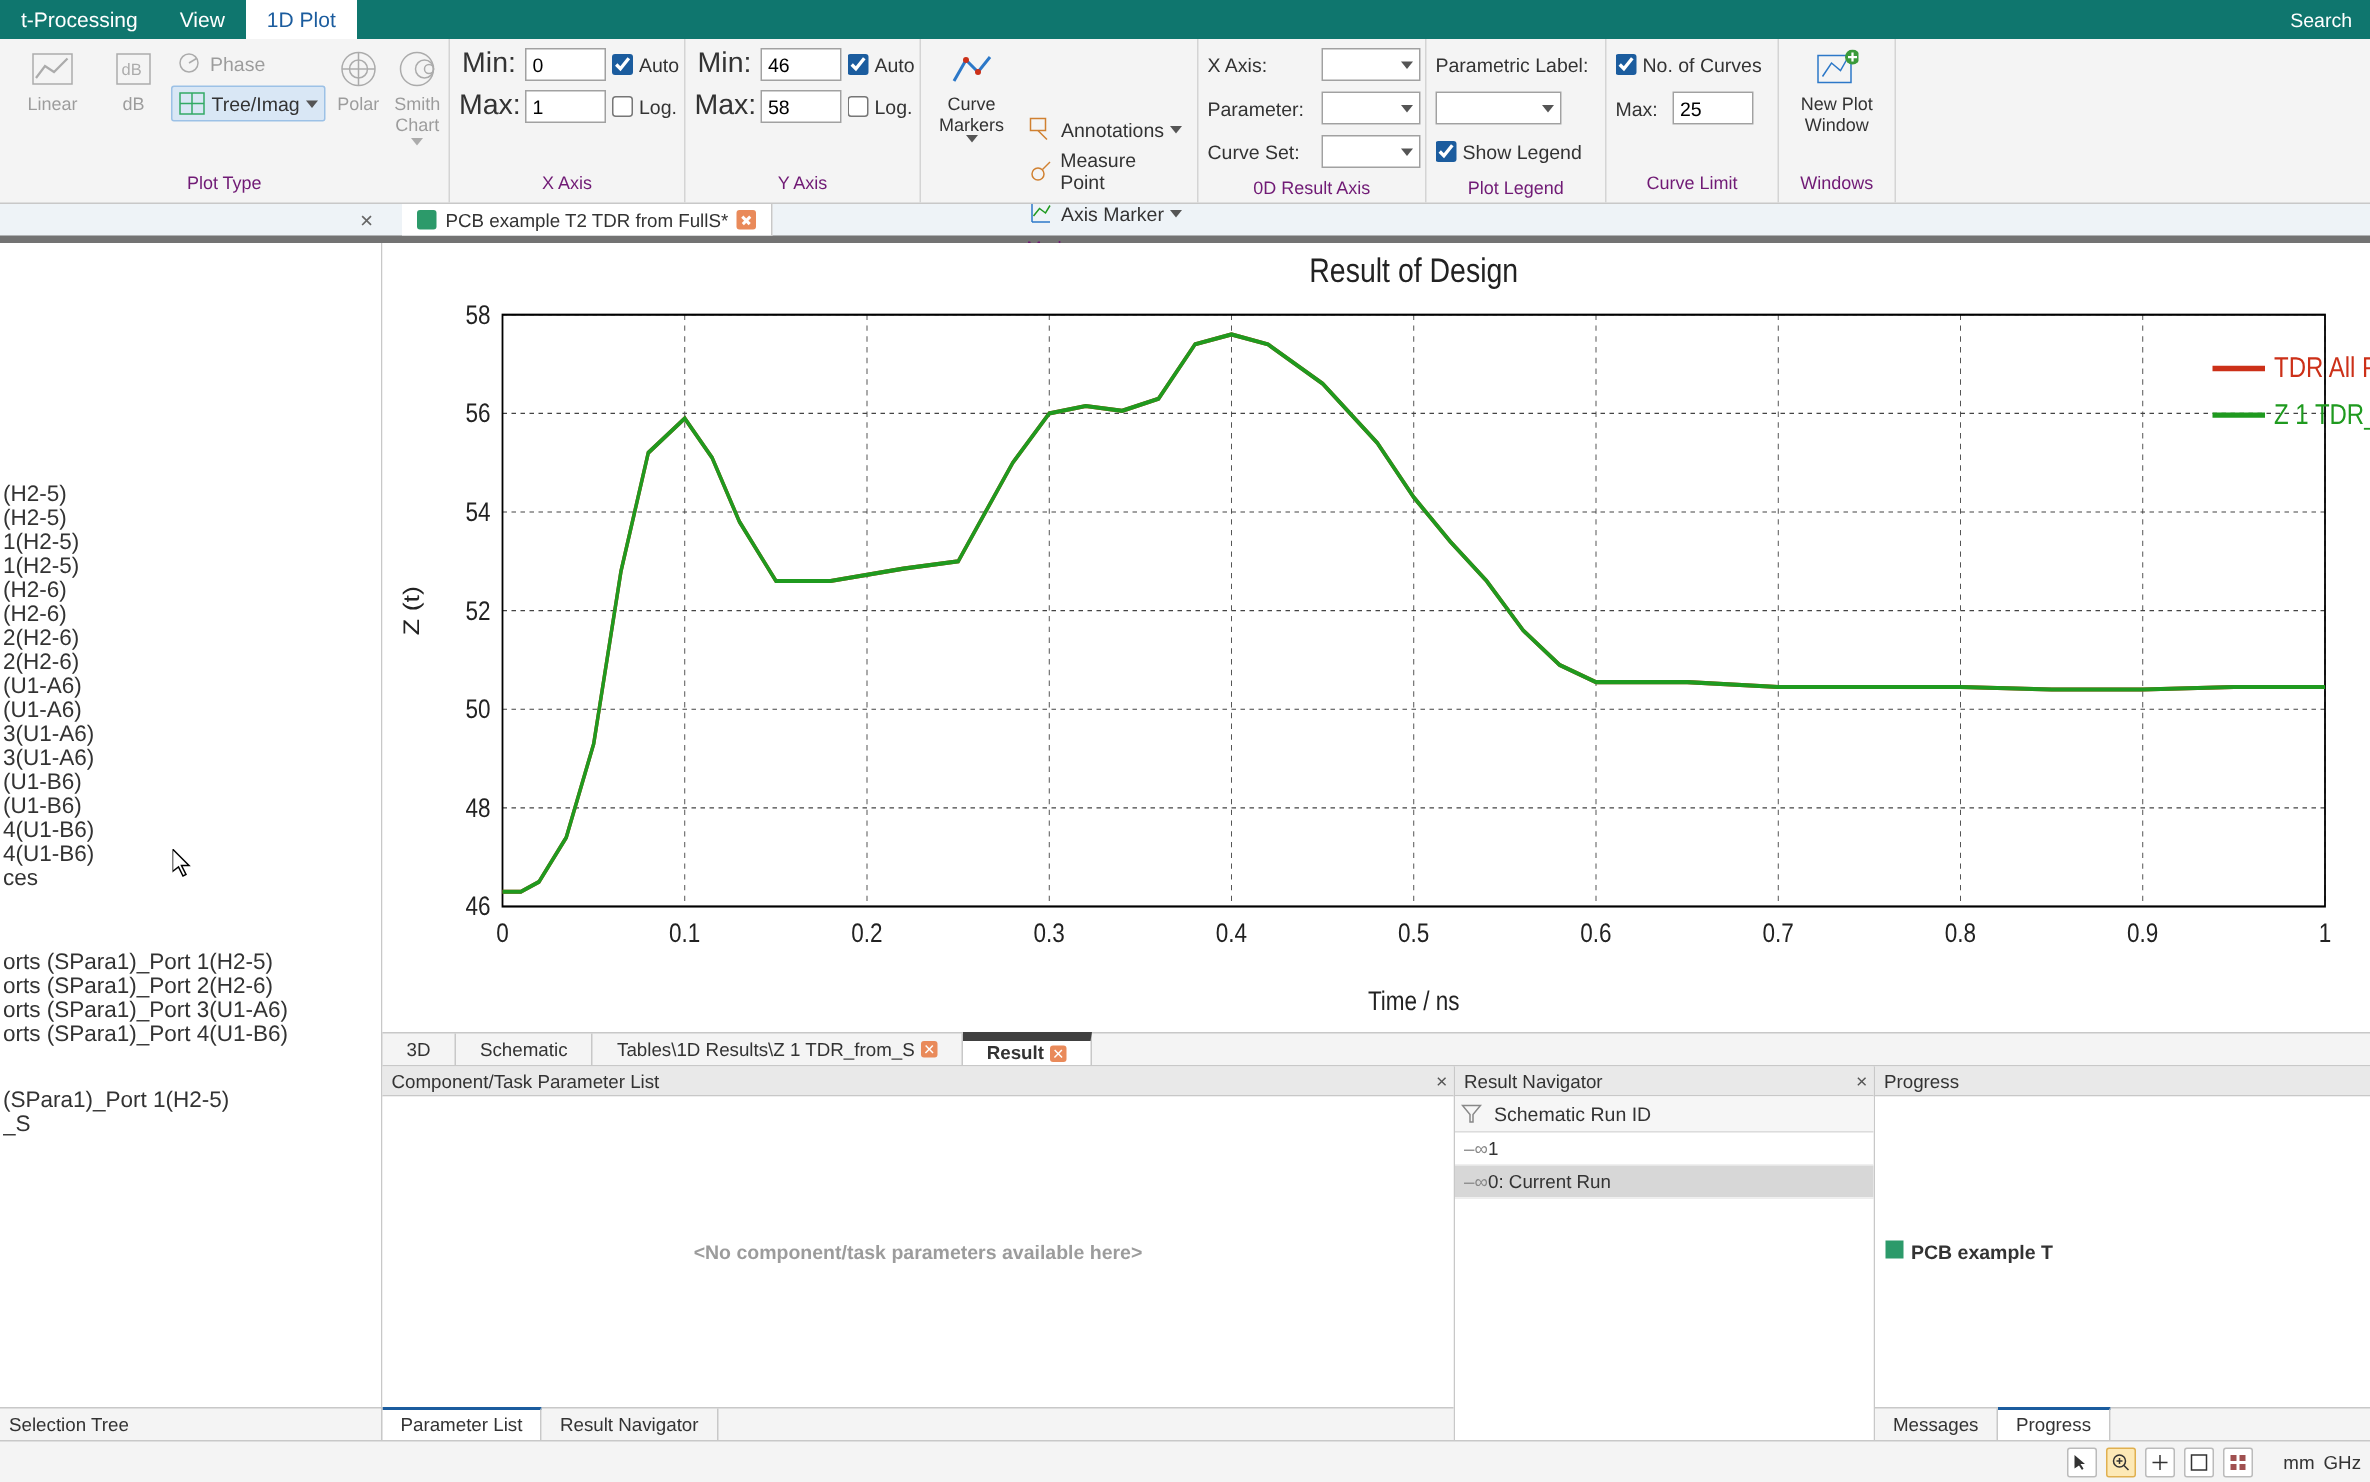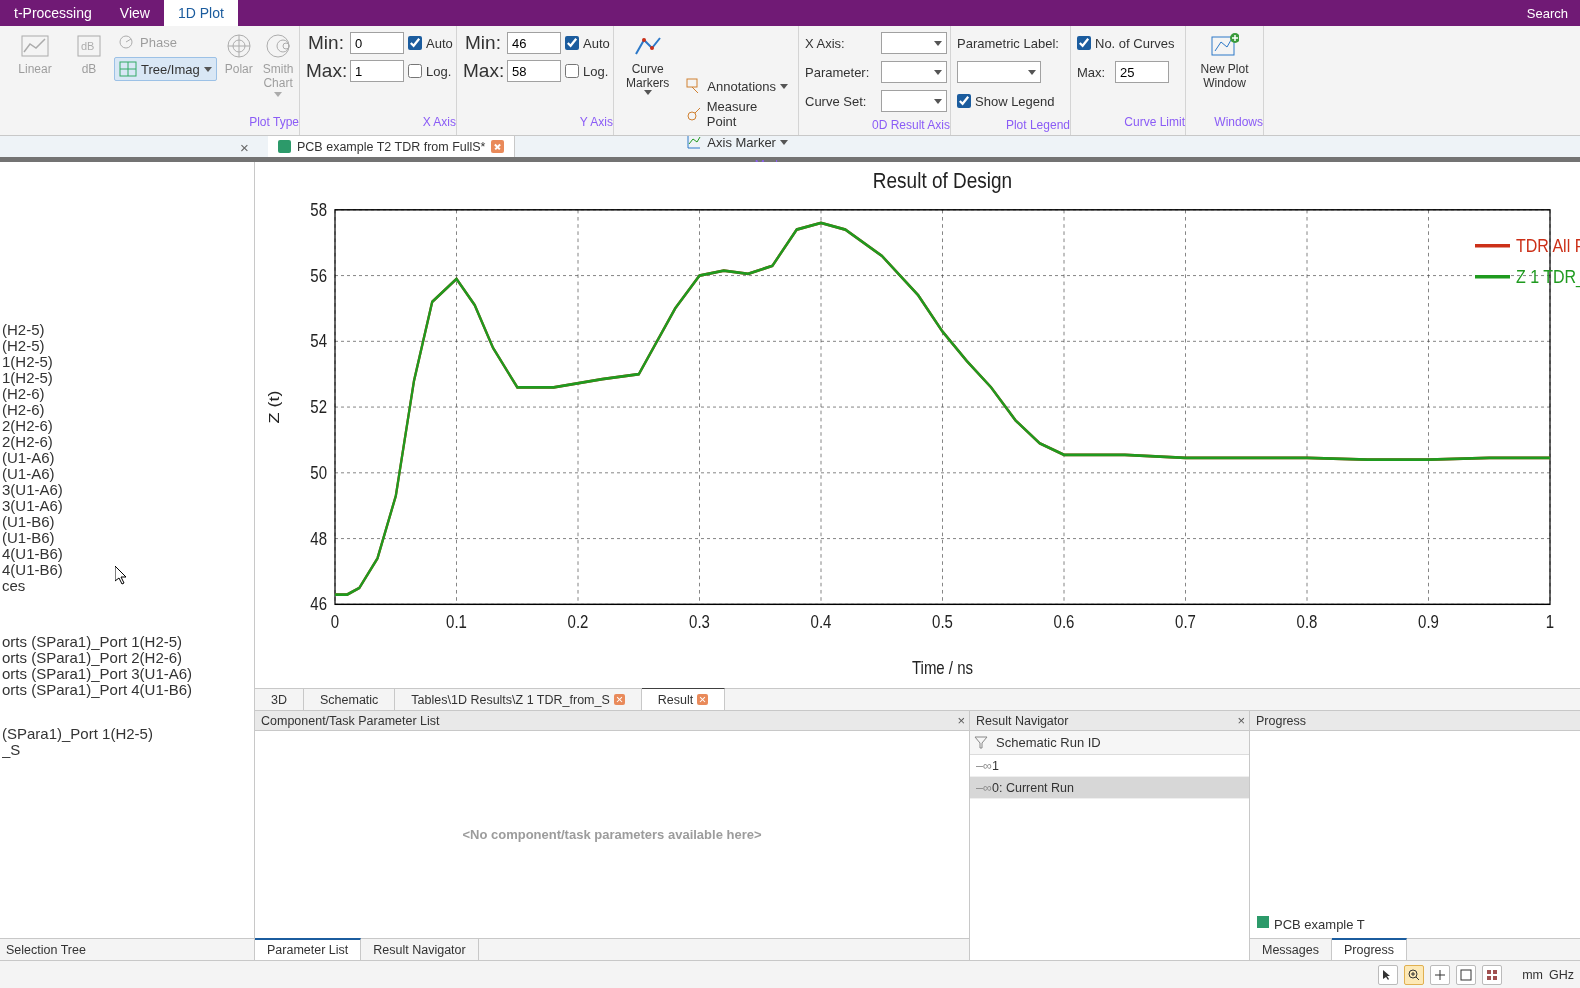--- a/index.html
+++ b/index.html
@@ -1,29 +1,29 @@
 <!DOCTYPE html>
 <html><head>
 <meta charset="utf-8">
 <style>
   * { box-sizing: border-box; margin: 0; padding: 0; font-family: "Segoe UI", Tahoma, sans-serif; }
   html, body { width: 1580px; height: 988px; overflow: hidden; background: #fff; color: #333; font-size: 13px; }
 
   
-  .tabbar { height: 26px; background: #701a75; display: flex; align-items: stretch; color: #fff; }
+  .tabbar { height: 26px; background: #0f766e; display: flex; align-items: stretch; color: #fff; }
   .tabbar .tab { padding: 0 14px; display: flex; align-items: center; cursor: pointer; font-size: 14px; }
   .tabbar .tab.active { background: #fff; color: #1b5c9e; }
   .tabbar .spacer { flex: 1; }
   .tabbar .search { padding: 0 12px; display: flex; align-items: center; }
 
   
   .ribbon { height: 110px; background: #f4f4f4; border-bottom: 1px solid #c8c8c8; display: flex; }
   .group { border-right: 1px solid #d4d4d4; display: flex; flex-direction: column; }
   .group .body { flex: 1; display: flex; align-items: flex-start; padding: 4px 6px; gap: 6px; }
-  .group .caption { height: 20px; text-align: right; font-size: 12px; color: #8b5cf6; padding-bottom: 2px; }
+  .group .caption { height: 20px; text-align: center; font-size: 12px; color: #701a75; padding-bottom: 2px; }
   .vbtn { display: flex; flex-direction: column; align-items: center; justify-content: center; width: 58px; padding: 2px 2px; cursor: pointer; border-radius: 2px; }
   .vbtn .ico { width: 28px; height: 28px; display: flex; align-items: center; justify-content: center; }
   .vbtn .lbl { font-size: 12px; text-align: center; line-height: 14px; margin-top: 2px; }
   .hbtn { display: flex; align-items: center; gap: 4px; height: 24px; padding: 0 4px; cursor: pointer; border-radius: 2px; }
   .hbtn.sel { background: #d9e7f5; border: 1px solid #9cc1e6; }
   .hbtn .ico { width: 18px; height: 18px; display:flex; align-items:center; justify-content:center;}
   .col { display: flex; flex-direction: column; gap: 2px; }
   .row { display: flex; align-items: center; gap: 4px; height: 26px; }
   .lblcell { width: 40px; font-size: 19px; text-align: center; }
   .txt { width: 54px; height: 22px; border: 1px solid #a1a1a1; background: #fff; padding: 0 4px; font-size: 13px; }
@@ -45,21 +45,21 @@
   .main { position:absolute; top:162px; bottom:28px; left:0; right:0; display:flex; }
   .leftpanel { width:255px; border-right:1px solid #c8c8c8; display:flex; flex-direction:column; position:relative;}
   .tree { flex:1; overflow:hidden; padding:160px 2px 2px 2px; font-size:15px; line-height:16px; }
   .tree .item{ white-space:nowrap; overflow:hidden; }
   .leftpanel .footer{ height:22px; border-top:1px solid #c8c8c8; background:#f4f4f4; display:flex; align-items:center; padding:0 6px; font-size:12.5px;}
 
   .center { flex:1; display:flex; flex-direction:column; }
   .chartwrap{ flex:1; position:relative; background:#fff; }
   .viewtabs{ height:22px; background:#f4f4f4; border-top:1px solid #c8c8c8; display:flex; align-items:stretch; font-size:12.5px;}
   .viewtabs .t{ padding:0 16px; display:flex; align-items:center; gap:4px; border-right:1px solid #c8c8c8; cursor:pointer;}
-  .viewtabs .t.active{ background:#fff; border-top:1px solid #404040; margin-top:-1px;}
+  .viewtabs .t.active{ background:#fff; border-top:6px solid #404040; margin-top:-1px;font-weight:bold;}
   .viewtabs .xs{ width:11px;height:11px;background:#e98a5a;border-radius:2px;position:relative;}
   .viewtabs .xs::before,.viewtabs .xs::after{content:'';position:absolute;left:2px;top:5px;width:7px;height:1.2px;background:#fff;}
   .viewtabs .xs::before{transform:rotate(45deg);} .viewtabs .xs::after{transform:rotate(-45deg);}
 
   .bottomrow{ height:250px; display:flex; border-top:1px solid #c8c8c8;}
   .bpanel{ display:flex; flex-direction:column; }
   .bpanel .hdr{ height:20px; background:#e9e9e9; border-bottom:1px solid #c8c8c8; display:flex; align-items:center; padding:0 6px; font-size:12.5px; position:relative;}
   .bpanel .hdr .cx{ position:absolute; right:4px; top:2px; font-size:13px; color:#555; cursor:pointer;}
   .bpanel .body{ flex:1; background:#fff; position:relative; }
   .bpanel.param{ width:715px; border-right:1px solid #c8c8c8;}
@@ -67,21 +67,21 @@
   .bpanel.param .msg{ color:#9c9c9c; font-weight:bold; font-size:13px;}
   .bpanel.nav{ width:280px; border-right:1px solid #c8c8c8;}
   .bpanel.nav .body{ padding:0;}
   .navhdr{ height:24px; display:flex; align-items:center; gap:6px; padding:0 4px; border-bottom:1px solid #dcdcdc; background:#f6f6f6;}
   .navhdr .filter{ width:16px; height:16px;}
   .navrow{ height:22px; display:flex; align-items:center; padding-left:22px; font-size:12.5px; border-bottom:1px solid #efefef;}
   .navrow.sel{ background:#d7d7d7;}
   .navrow .dash{ position:absolute; left:6px; color:#888;}
   .navrow{ position:relative;}
   .bpanel.prog{ flex:1;}
-  .bpanel.prog .body{ padding:6px; font-size:13px; font-weight:normal; display:flex; align-items:flex-end; gap:4px;}
+  .bpanel.prog .body{ padding:6px; font-size:13px; font-weight:bold; display:flex; align-items:center; gap:4px;}
   .bpanel .foot{ height:22px; background:#f4f4f4; border-top:1px solid #c8c8c8; display:flex; align-items:stretch; font-size:12.5px;}
   .bpanel .foot .ft{ padding:0 12px; display:flex; align-items:center; border-right:1px solid #c8c8c8; cursor:pointer;}
   .bpanel .foot .ft.active{ background:#fff; border-top:2px solid #1b5c9e; margin-top:-1px;}
 
   
   .status{ position:absolute; bottom:0; left:0; right:0; height:28px; background:#f4f4f4; border-top:1px solid #c8c8c8; display:flex; align-items:center; justify-content:flex-end; gap:6px; padding:0 6px; font-size:12.5px;}
   .status .sicon{ width:20px; height:20px; border:1px solid #bbb; border-radius:2px; display:flex; align-items:center; justify-content:center; cursor:pointer; background:#fff;}
   .status .sicon.sel{ background:#fde9b6; border-color:#e0b050;}
 
   

